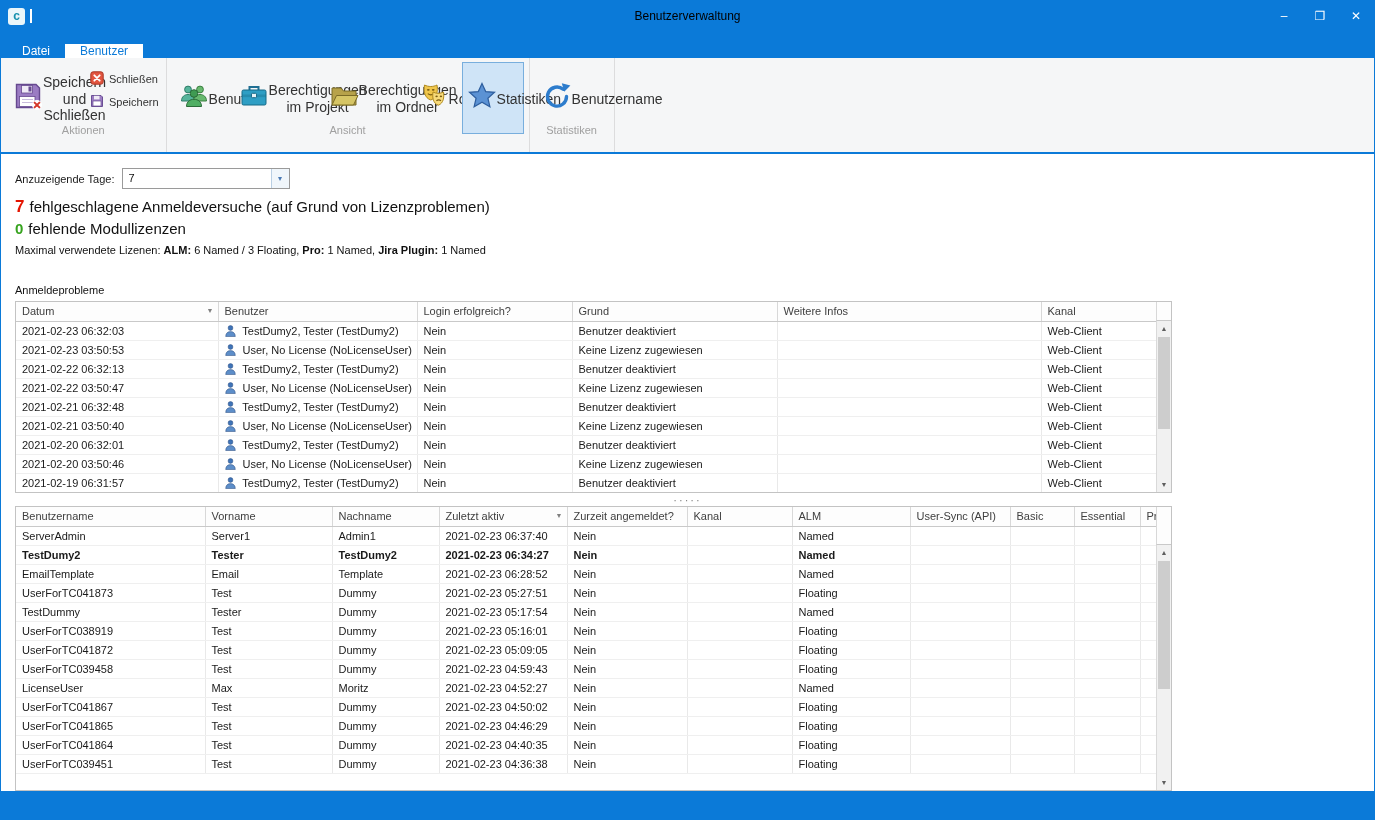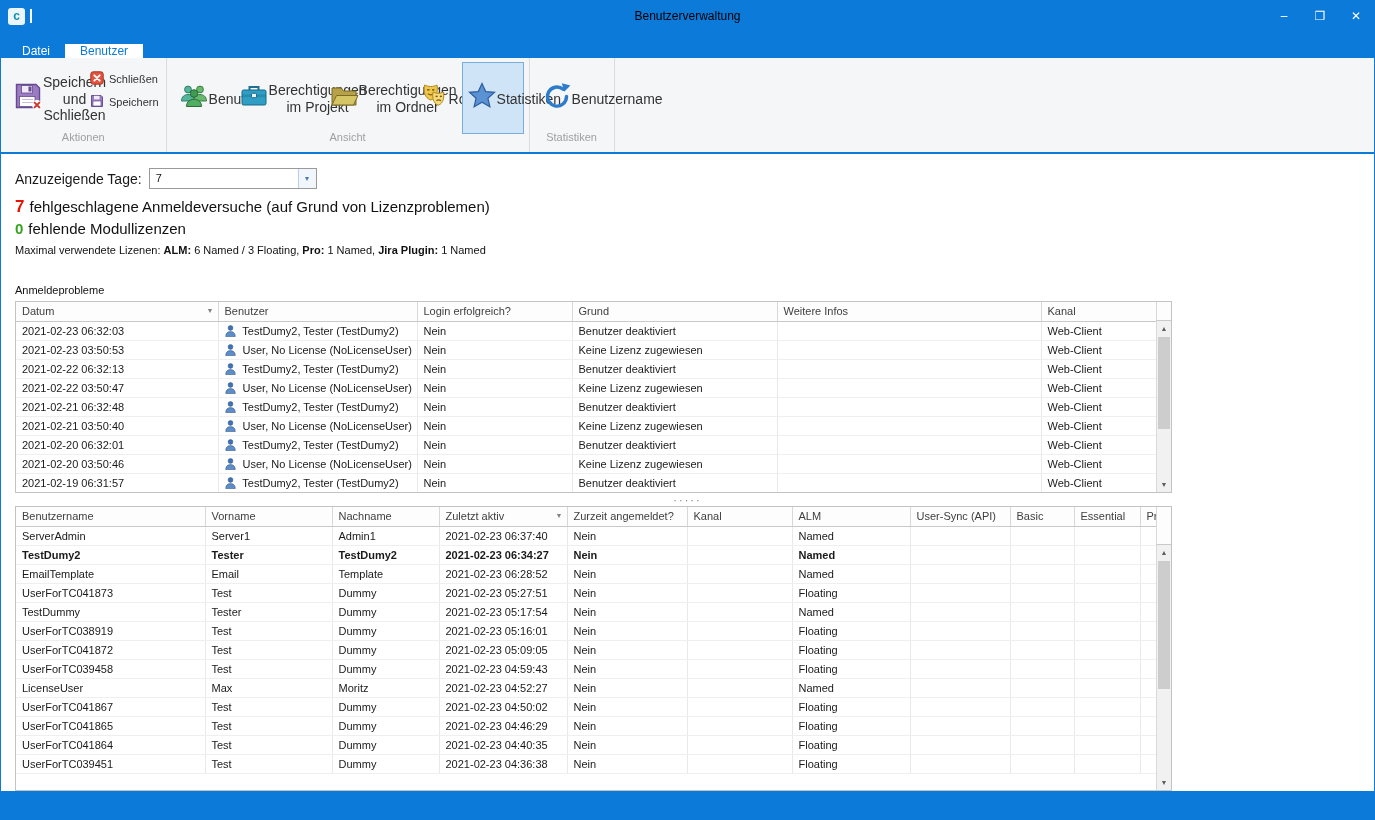--- a/index.html
+++ b/index.html
@@ -16,35 +16,35 @@
   .win-btn { width:36px; height:100%; display:flex; align-items:center; justify-content:center; color:#fff; font-size:12px; cursor:default; }
 
   
   .tabrow { height:27px; background:#0b7ad8; display:flex; align-items:flex-end; padding-left:6px; flex:0 0 auto; }
   .tab { padding:0 15px; display:flex; align-items:center; font-size:12px; color:#fff; }
   .tab.active { background:#fff; color:#0b7ad8; }
 
   
   .ribbon { height:94px; background:#f5f6f7; display:flex; align-items:stretch; flex:0 0 auto; }
   .rgroup { position:relative; border-right:1px solid #dcdcdd; padding:4px 4px 16px 6px; display:flex; align-items:flex-start; }
-  .rgroup-label { position:absolute; bottom:9px; left:0; right:0; text-align:center; font-size:11px; color:#a0a0a0; }
+  .rgroup-label { position:absolute; bottom:16px; left:0; right:0; text-align:center; font-size:11px; color:#a0a0a0; }
   .rb-big { display:flex; align-items:center; padding:4px 4px 2px; margin:0 1px; text-align:center;
             font-size:14px; line-height:1.18; color:#333; border:1px solid transparent; min-height:72px; }
   .rb-big svg { margin-bottom:3px; flex:0 0 auto; }
   .rb-big.active { background:#cfe4f7; border-color:#78aedd; }
   .w66 { width:70px; } .w60 { width:58px; } .w88 { width:88px; } .w48 { width:46px; } .w64 { width:62px; } .w72 { width:72px; }
   .small-col { display:flex; flex-direction:column; gap:5px; margin-left:8px; padding-top:8px; }
   .rb-small { display:flex; align-items:center; gap:5px; font-size:11px; color:#333; padding:1px 3px; }
 
   .blue-line { height:2px; background:#0b7ad8; flex:0 0 auto; }
 
   
   .content { flex:1 1 auto; background:#fff; padding:14px 14px 0 14px; display:flex; flex-direction:column; overflow:hidden; }
   .days-row { display:flex; align-items:center; margin-bottom:8px; height:21px; flex:0 0 auto; }
-  .days-label { font-size:14px; color:#1a1a1a; margin-right:7px; }
+  .days-label { font-size:11px; color:#1a1a1a; margin-right:7px; }
   .combo { width:168px; height:21px; border:1px solid #9a9a9a; display:flex; background:#fff; }
   .combo-value { flex:1; font-size:11px; padding:3px 6px; color:#111; }
   .combo-btn { width:18px; border-left:1px solid #b9cfe4; background:#f0f6fb; display:flex; align-items:center; justify-content:center;
                color:#4a7ab5; font-size:8px; }
   .stat-line { display:flex; align-items:baseline; flex:0 0 auto; }
   .big-red { color:#e41400; font-size:17px; font-weight:bold; margin-right:5px; }
   .big-green { color:#36a31e; font-size:15px; font-weight:bold; margin-right:5px; }
   .stat-text { font-size:15px; color:#111; }
   .line-failed { margin-bottom:3px; height:20px; }
   .line-missing { margin-bottom:6px; height:18px; }

